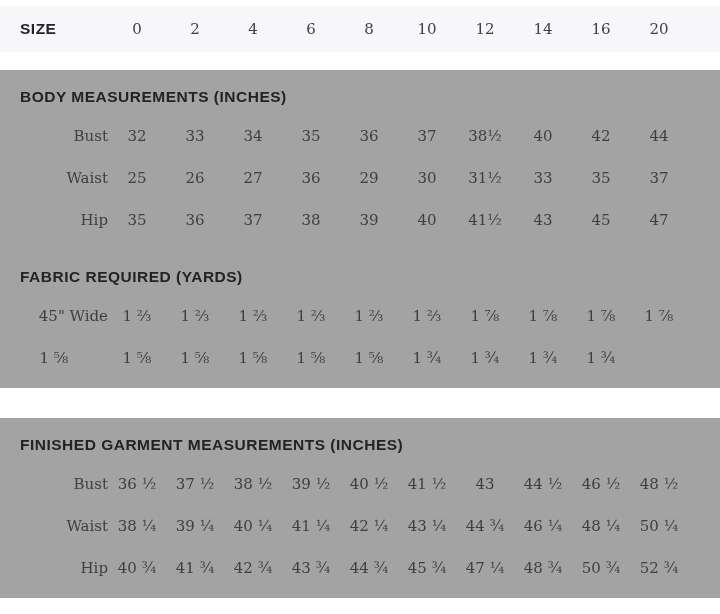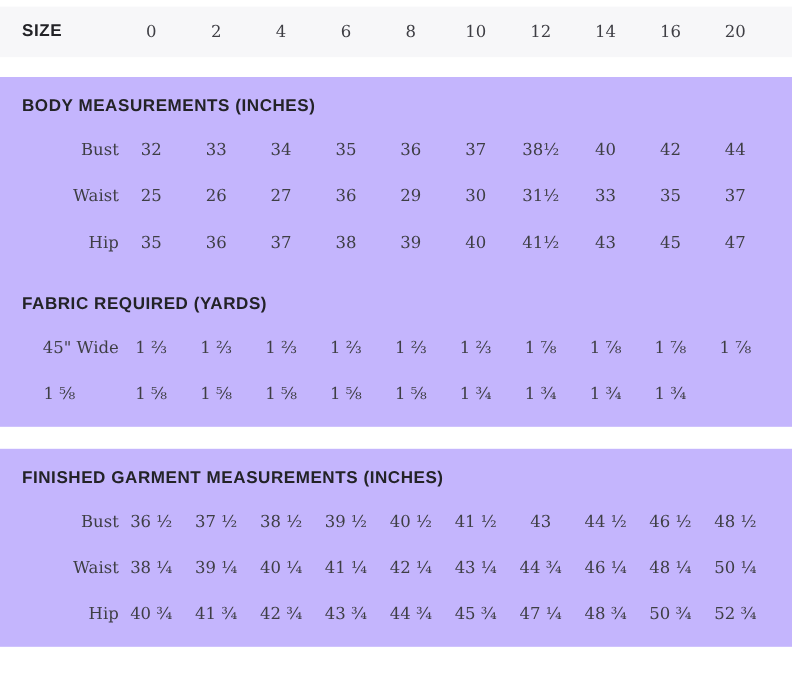--- a/index.html
+++ b/index.html
@@ -9,35 +9,35 @@
     background: #ffffff;
     padding-top: 6px;
     box-sizing: border-box;
     font-family: "DejaVu Serif", serif;
     -webkit-font-smoothing: antialiased;
   }
   .grid {
     display: grid;
     grid-template-columns: 108px repeat(10, 1fr);
     align-items: center;
-    padding-right: 22px;
+    padding-right: 32px;
     box-sizing: border-box;
   }
   .size-section {
     height: 46px;
     background: #f7f7f9;
   }
   .size-section .grid { height: 46px; }
   .section {
-    background: #c4b5fd;
+    background: #a3a3a3;
     padding: 9px 0;
   }
   .section-body   { margin-top: 18px; }
   .section-fabric { }
-  .section-finished { margin-top: 20px; }
+  .section-finished { margin-top: 30px; }
   .section-title-row {
     height: 36px;
     display: flex;
     align-items: center;
     padding-left: 20px;
   }
   .section-title, .size-title {
     font-family: "Liberation Sans", sans-serif;
     font-weight: 700;
     font-size: 15.5px;

